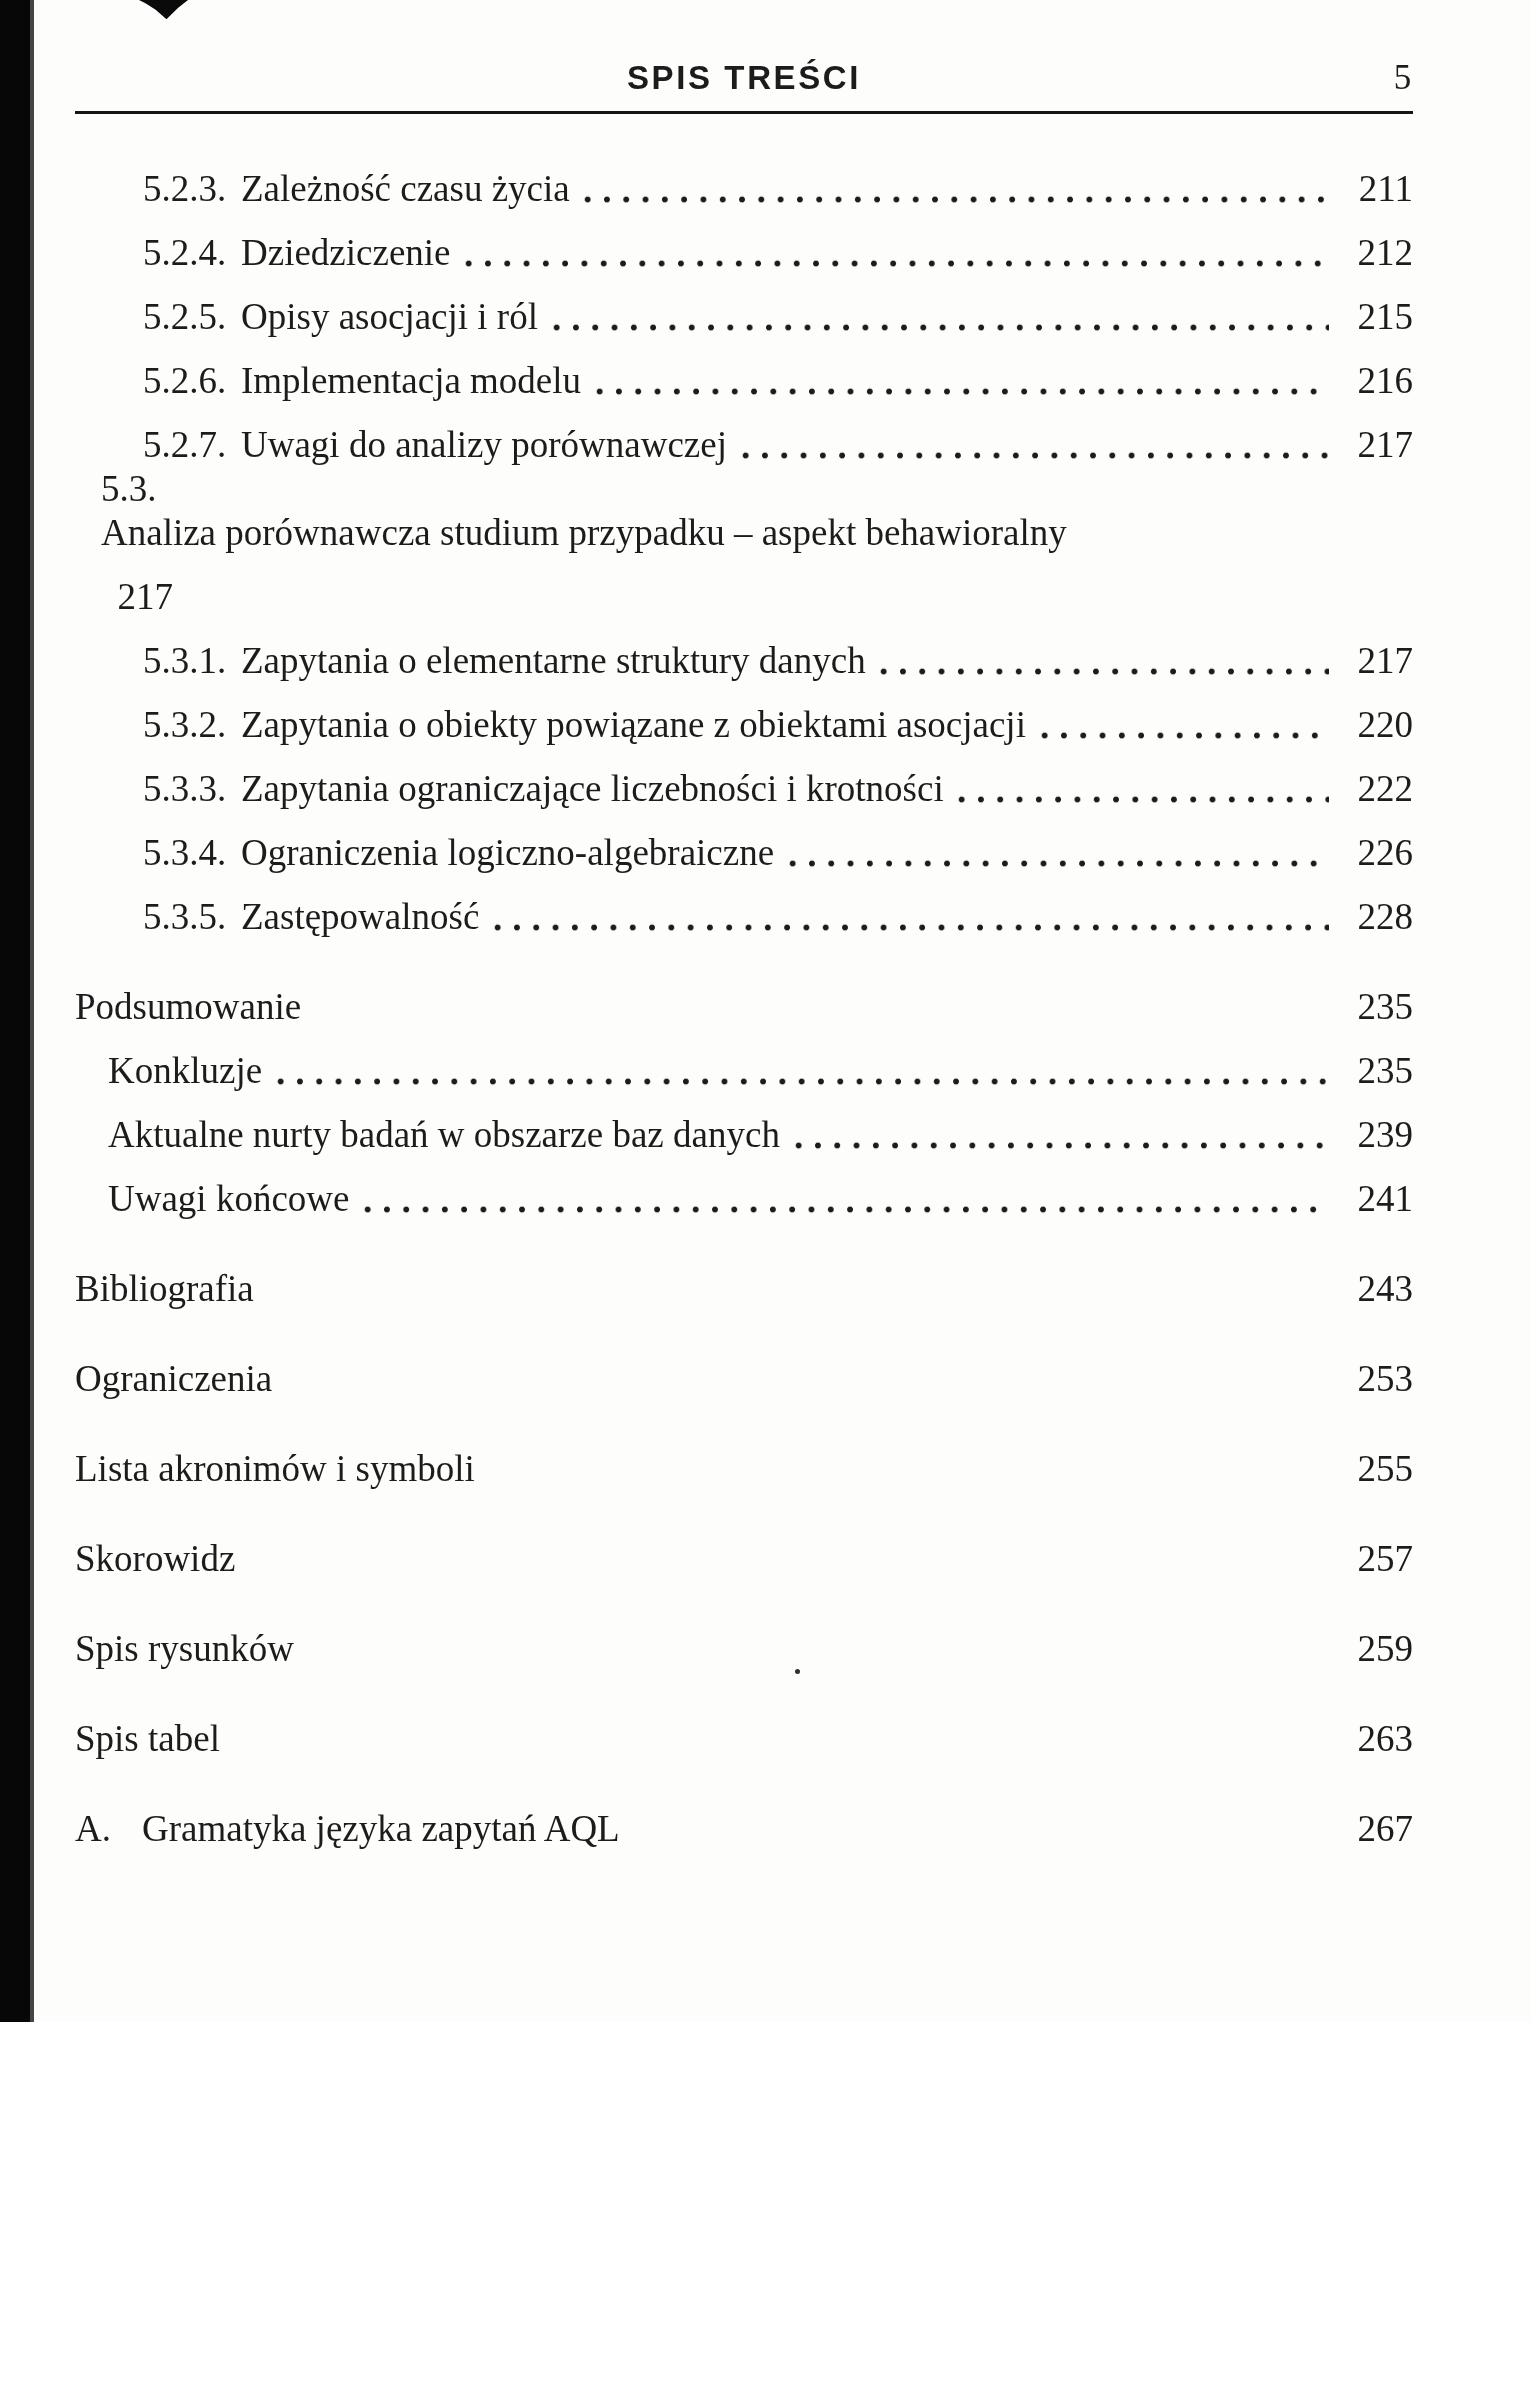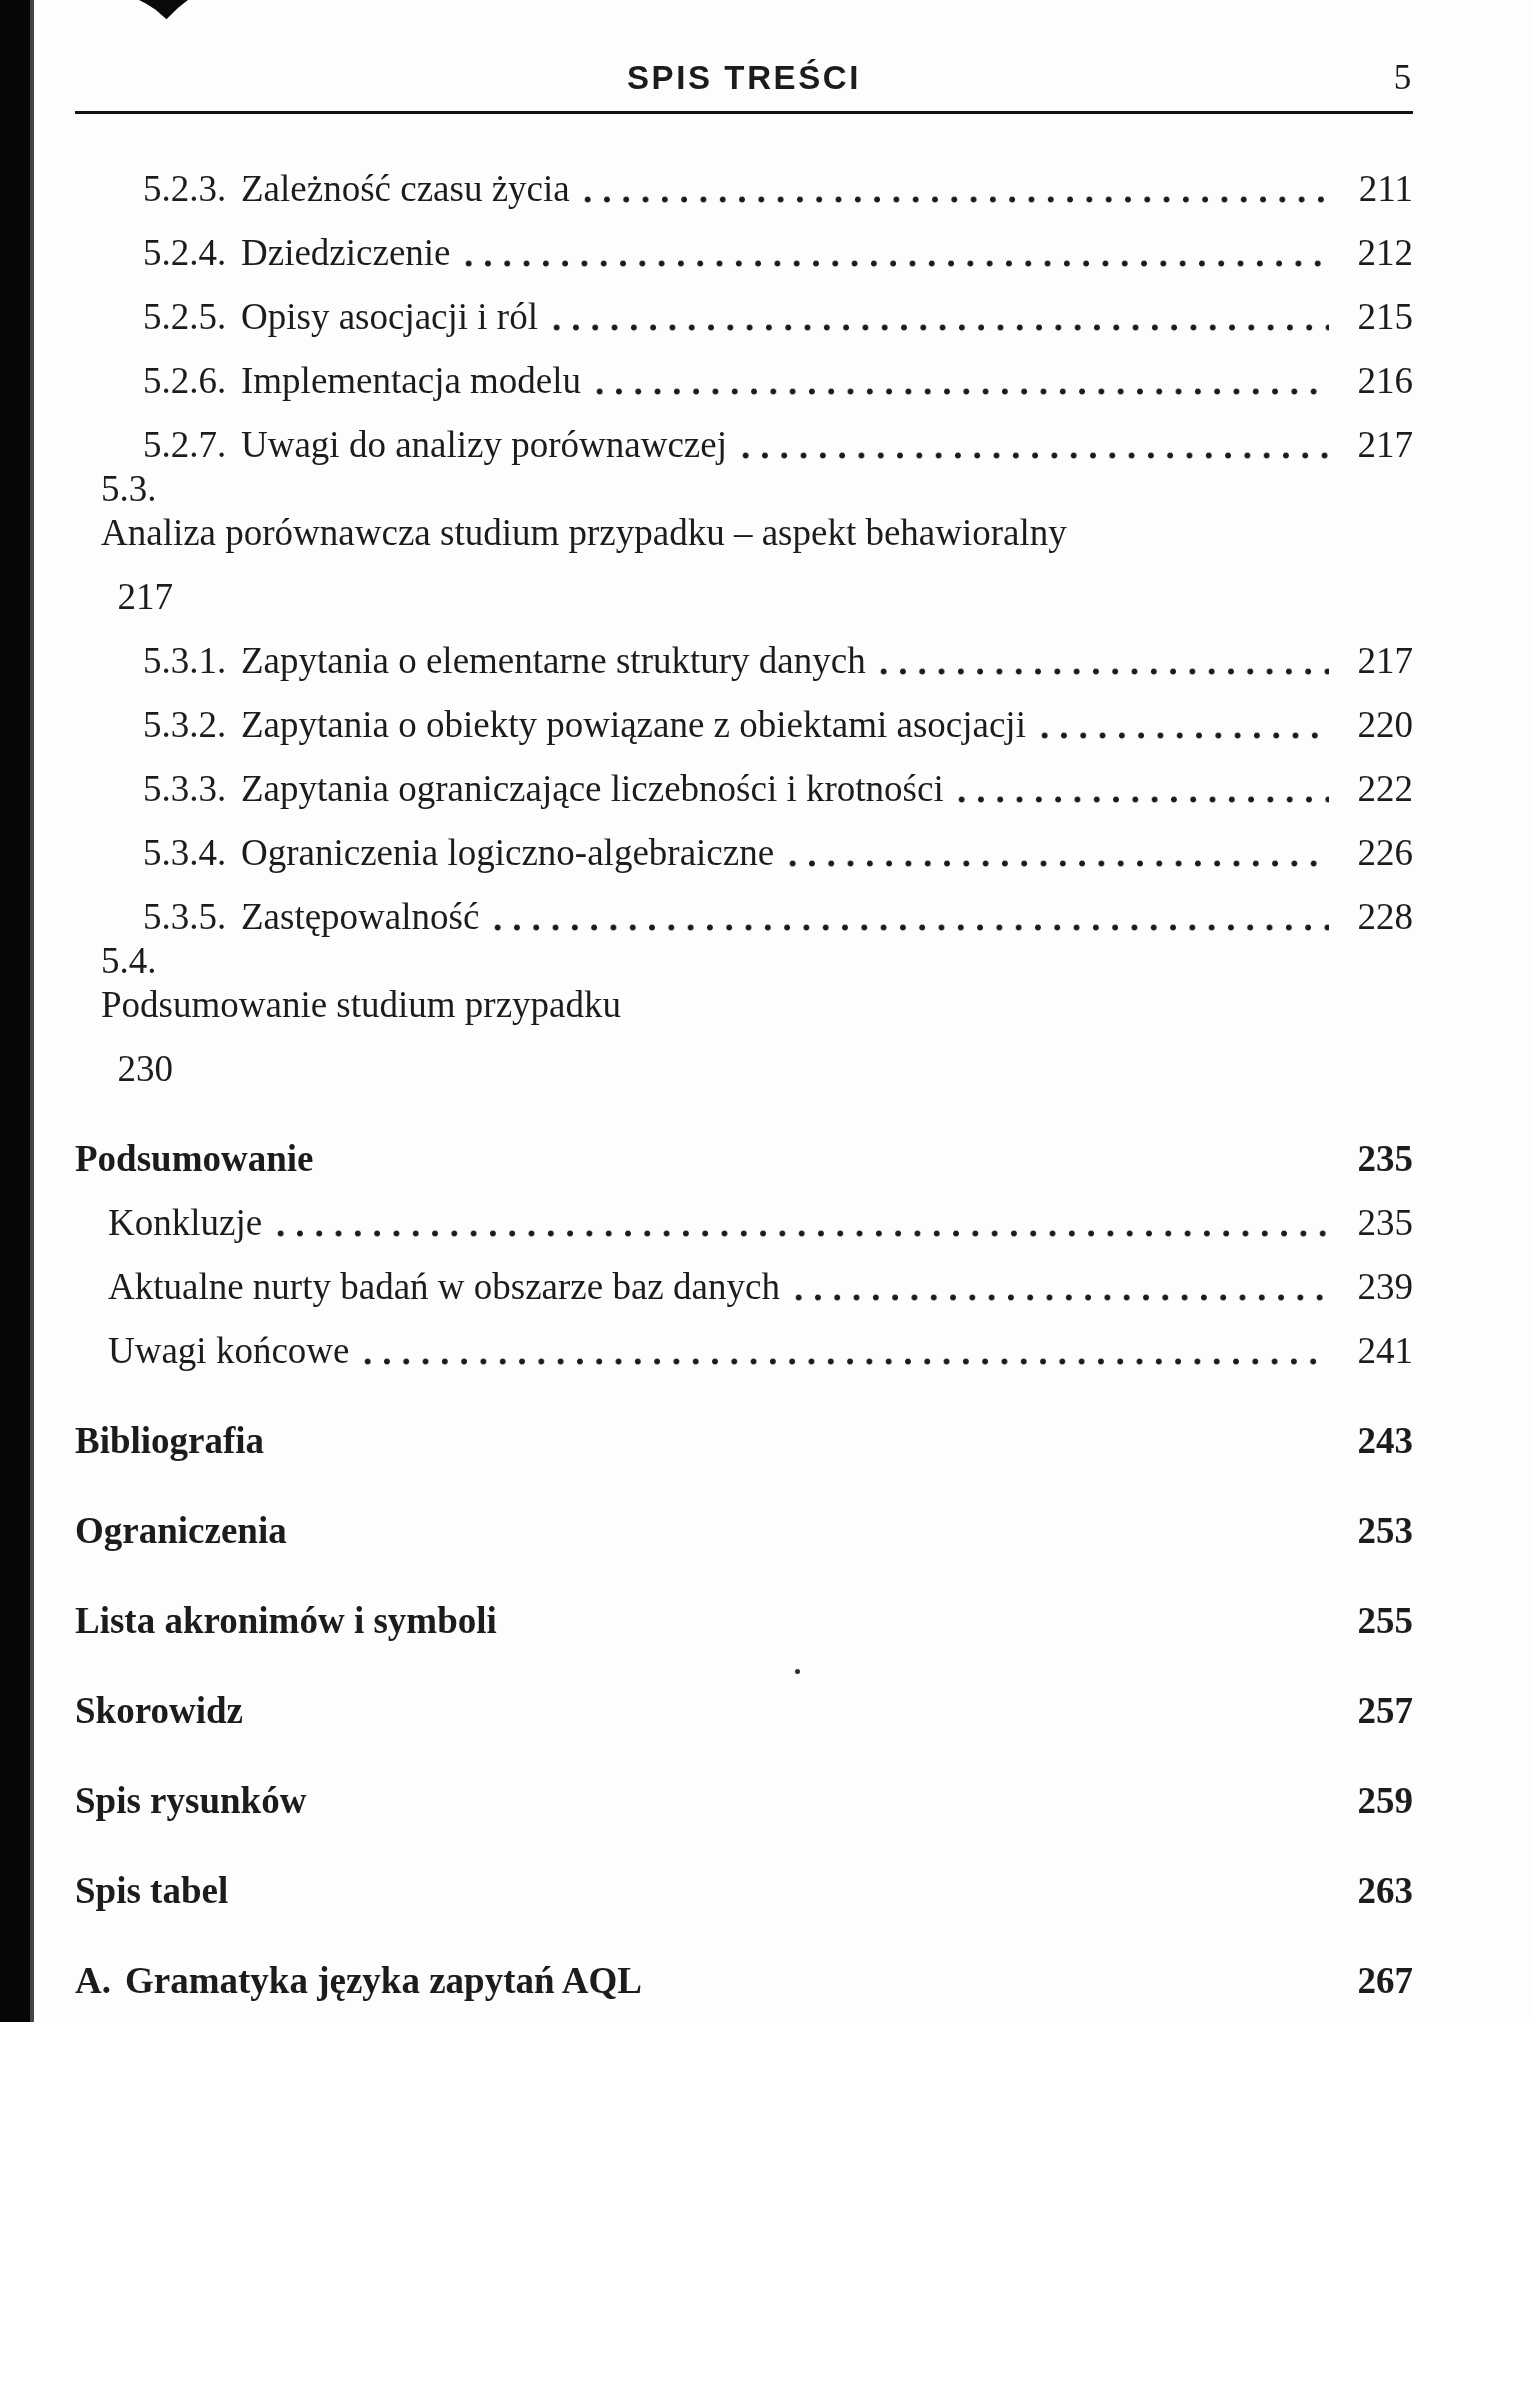--- a/index.html
+++ b/index.html
@@ -99,22 +99,23 @@
     flex: none;
     min-width: 72px;
     text-align: right;
     margin-top: 20px;
   }
   .subsection { padding-left: 26px; flex-direction: column; }
   .subsection .entry-number { min-width: 68px; }
   .subsubsection { padding-left: 68px; }
   .subsubsection .entry-number { min-width: 98px; }
   .chapter {
-    font-weight: 700;
+    font-weight: 400;
     margin-top: 26px;
+    gap: 17px;
   }
   .chapter .entry-number { margin-right: 14px; }
   .chapter-sub { padding-left: 33px; }
 </style>
 </head>
 <body>
 
 <div class="page">
 
   <div class="scan-bar"></div>
@@ -191,26 +192,20 @@
     <span class="entry-title">Ograniczenia logiczno-algebraiczne</span>
     <span class="leader"></span>
     <span class="entry-page">226</span>
   </div>
         <div class="toc-row subsubsection">
     <span class="entry-number">5.3.5.</span>
     <span class="entry-title">Zastępowalność</span>
     <span class="leader"></span>
     <span class="entry-page">228</span>
   </div>
-        <div class="toc-row subsection">
-    <span class="entry-number">5.4.</span>
-    <span class="entry-title">Podsumowanie studium przypadku</span>
-    <span class="leader"></span>
-    <span class="entry-page">230</span>
-  </div>
         <div class="toc-row chapter no-dots">
 
     <span class="entry-title">Podsumowanie</span>
     <span class="leader"></span>
     <span class="entry-page">235</span>
   </div>
         <div class="toc-row chapter-sub">
 
     <span class="entry-title">Konkluzje</span>
     <span class="leader"></span>

